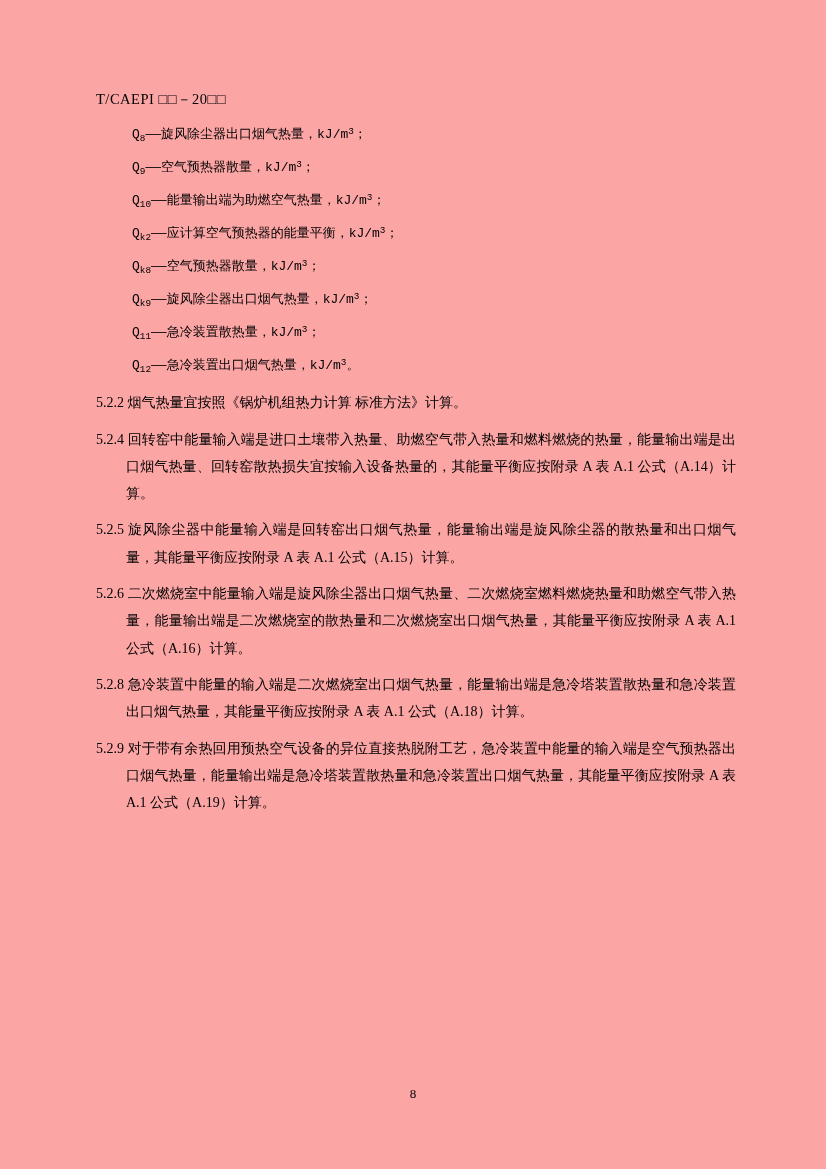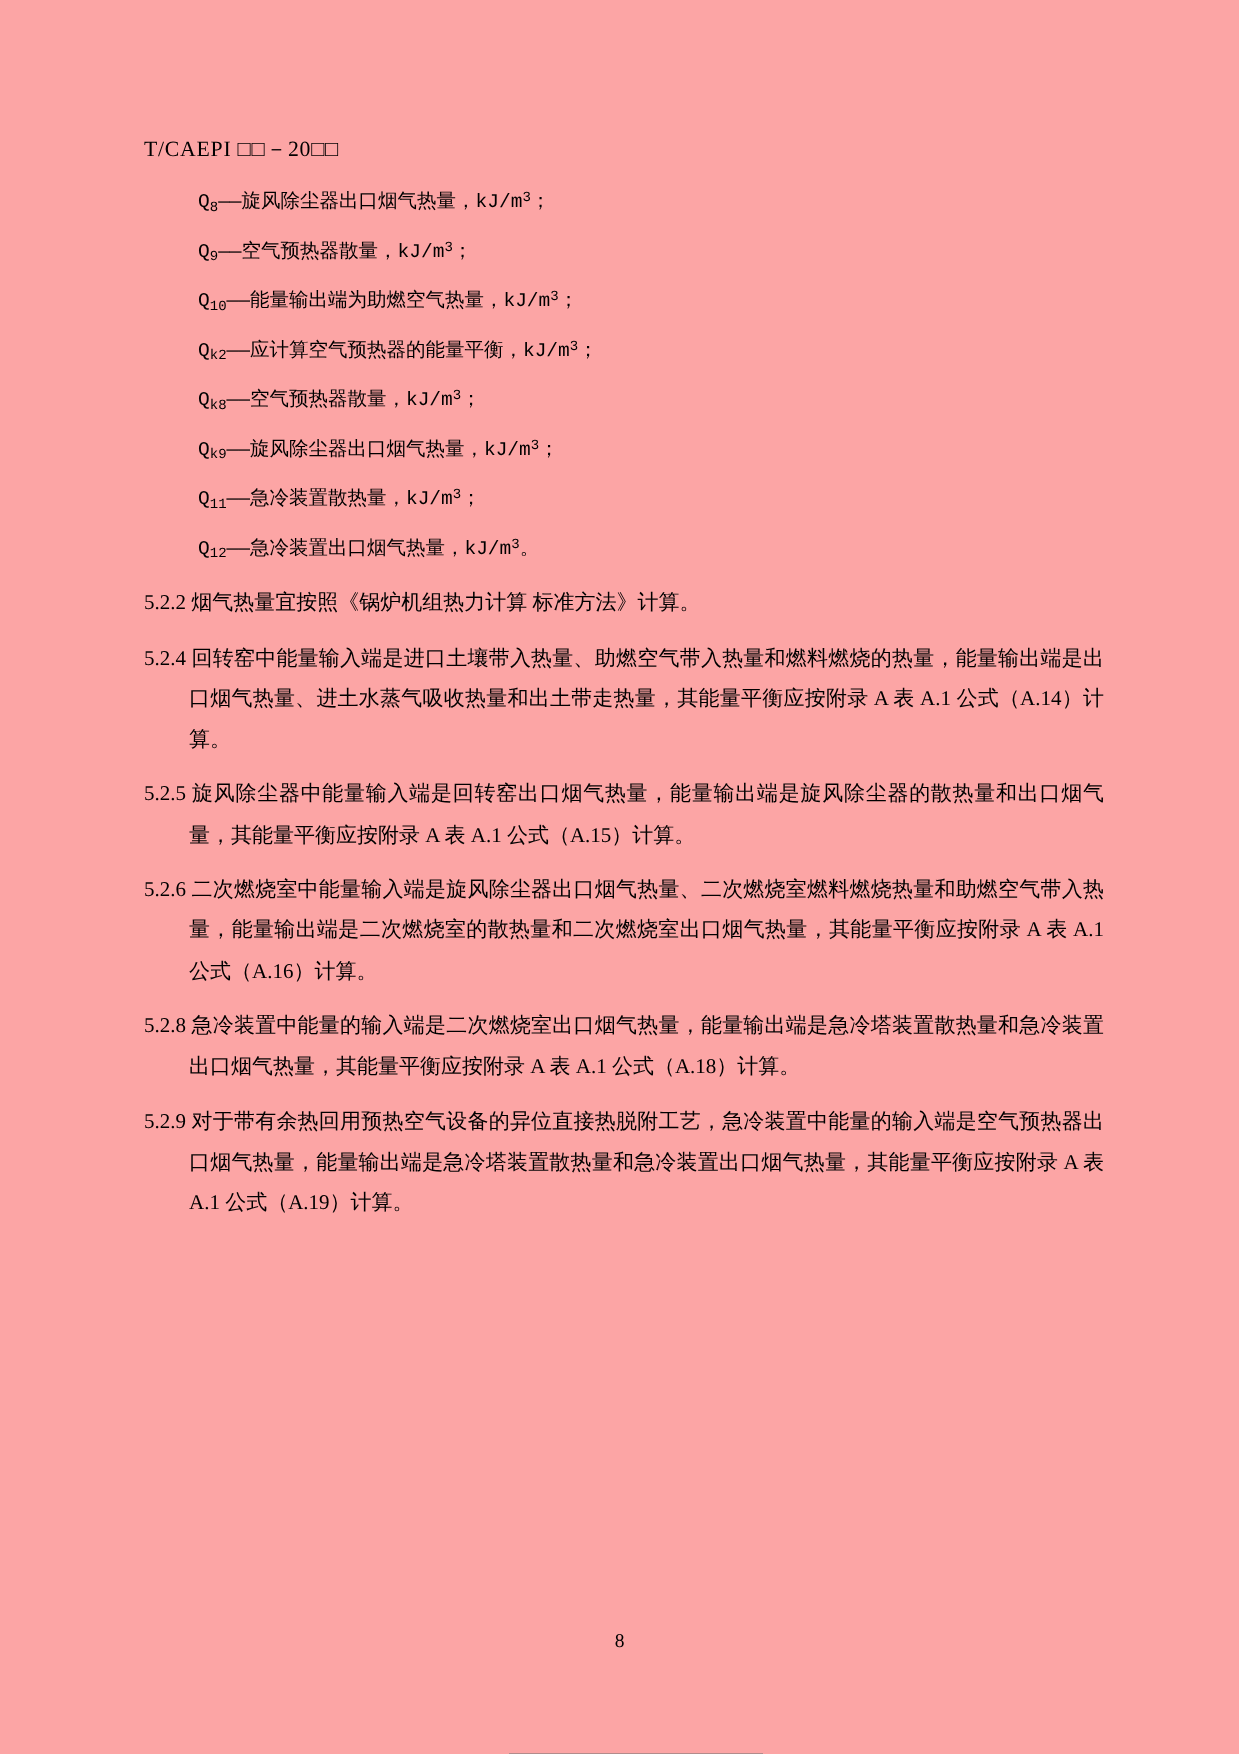--- a/index.html
+++ b/index.html
@@ -109,21 +109,21 @@
         <span>Q</span><sub>11</sub><span>——</span><span>急冷装置散热量，kJ/m</span><sup>3</sup><span>；</span>
       </div>
 
       <div class="sym-item">
         <span>Q</span><sub>12</sub><span>——</span><span>急冷装置出口烟气热量，kJ/m</span><sup>3</sup><span>。</span>
       </div>
 
     </div>
 
     <p class="para">5.2.2 烟气热量宜按照《锅炉机组热力计算 标准方法》计算。</p>
-    <p class="para hang2">5.2.4 回转窑中能量输入端是进口土壤带入热量、助燃空气带入热量和燃料燃烧的热量，能量输出端是出口烟气热量、进土水蒸气吸收热量和出土带走热量，其能量平衡应按附录 A 表 A.1 公式（A.14）计算。</p>
+    <p class="para hang2">5.2.4 回转窑中能量输入端是进口土壤带入热量、助燃空气带入热量和燃料燃烧的热量，能量输出端是出口烟气热量、回转窑散热损失宜按输入设备热量的，其能量平衡应按附录 A 表 A.1 公式（A.14）计算。</p>
     <p class="para hang2">5.2.5 旋风除尘器中能量输入端是回转窑出口烟气热量，能量输出端是旋风除尘器的散热量和出口烟气量，其能量平衡应按附录 A 表 A.1 公式（A.15）计算。</p>
     <p class="para hang2">5.2.6 二次燃烧室中能量输入端是旋风除尘器出口烟气热量、二次燃烧室燃料燃烧热量和助燃空气带入热量，能量输出端是二次燃烧室的散热量和二次燃烧室出口烟气热量，其能量平衡应按附录 A 表 A.1 公式（A.16）计算。</p>
     <p class="para hang2">5.2.8 急冷装置中能量的输入端是二次燃烧室出口烟气热量，能量输出端是急冷塔装置散热量和急冷装置出口烟气热量，其能量平衡应按附录 A 表 A.1 公式（A.18）计算。</p>
     <p class="para hang2">5.2.9 对于带有余热回用预热空气设备的异位直接热脱附工艺，急冷装置中能量的输入端是空气预热器出口烟气热量，能量输出端是急冷塔装置散热量和急冷装置出口烟气热量，其能量平衡应按附录 A 表 A.1 公式（A.19）计算。</p>
 
   </div>
 
   <div class="page-number">8</div>
 </div>
 

